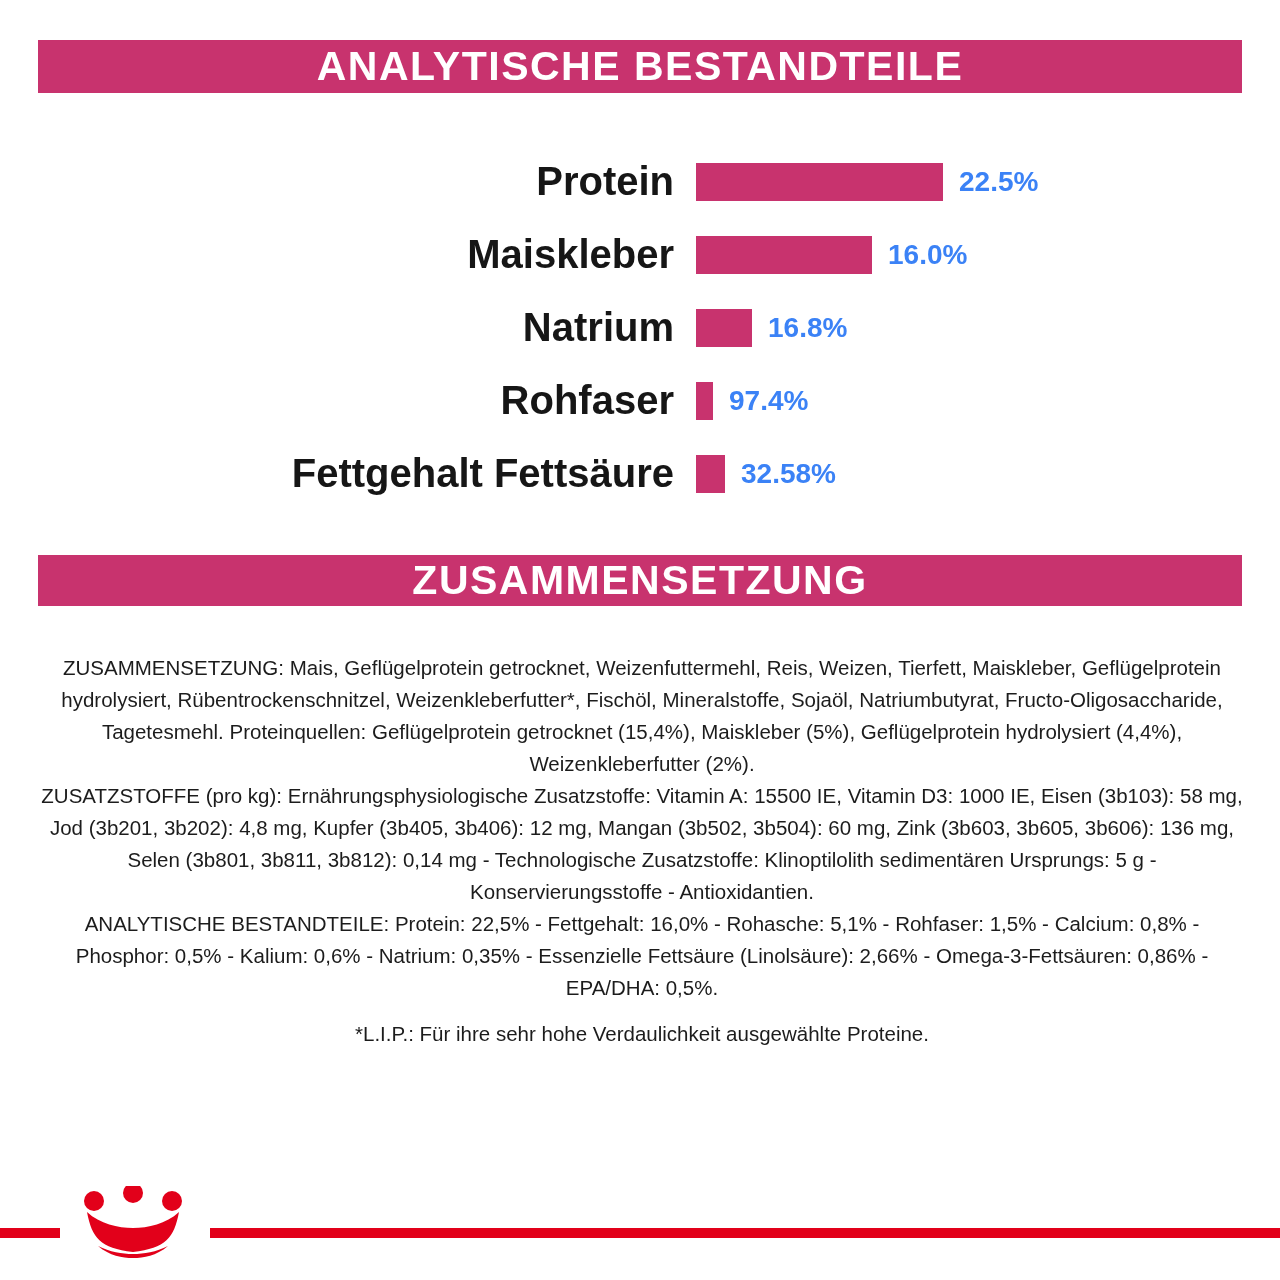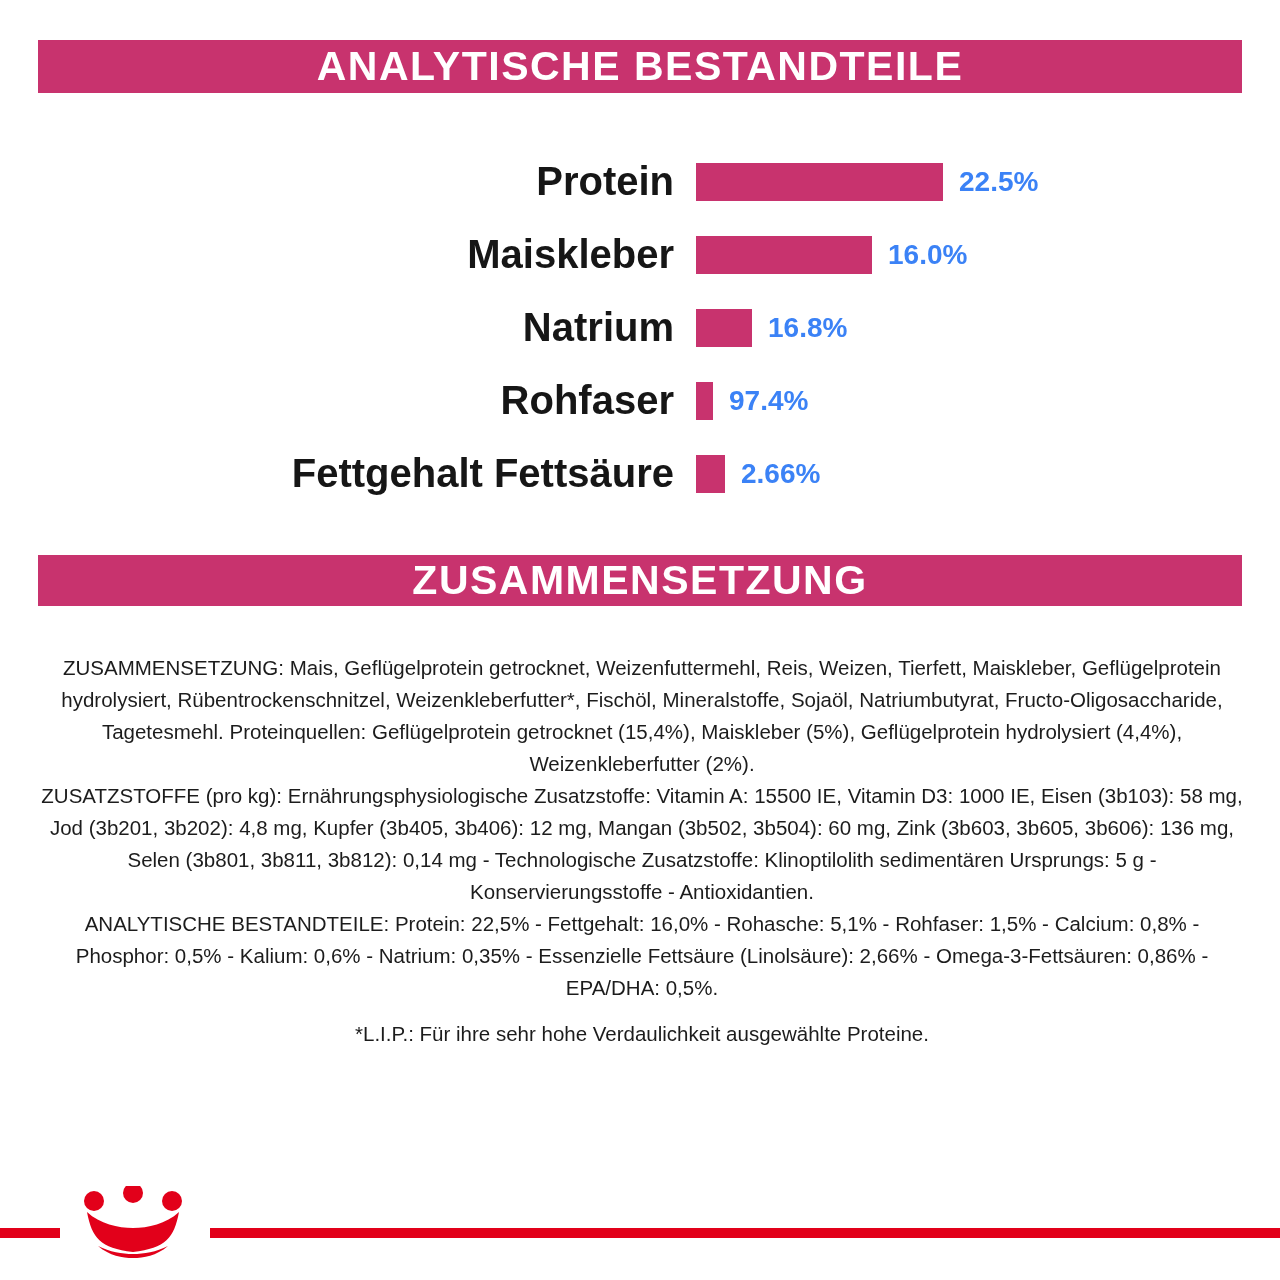--- a/index.html
+++ b/index.html
@@ -166,21 +166,21 @@
       <div class="bar-wrap">
         <div class="bar" style="width:17px"></div>
         <div class="bar-value">97.4%</div>
       </div>
     </div>
 
     <div class="bar-row">
       <div class="bar-label">Fettgehalt Fettsäure</div>
       <div class="bar-wrap">
         <div class="bar" style="width:29px"></div>
-        <div class="bar-value">2.66%</div>
+        <div class="bar-value">32.58%</div>
       </div>
     </div>
 
   </div>
 
   <div class="banner" id="banner-composition">
     <div class="banner-title">ZUSAMMENSETZUNG</div>
   </div>
 
   <div class="composition">

